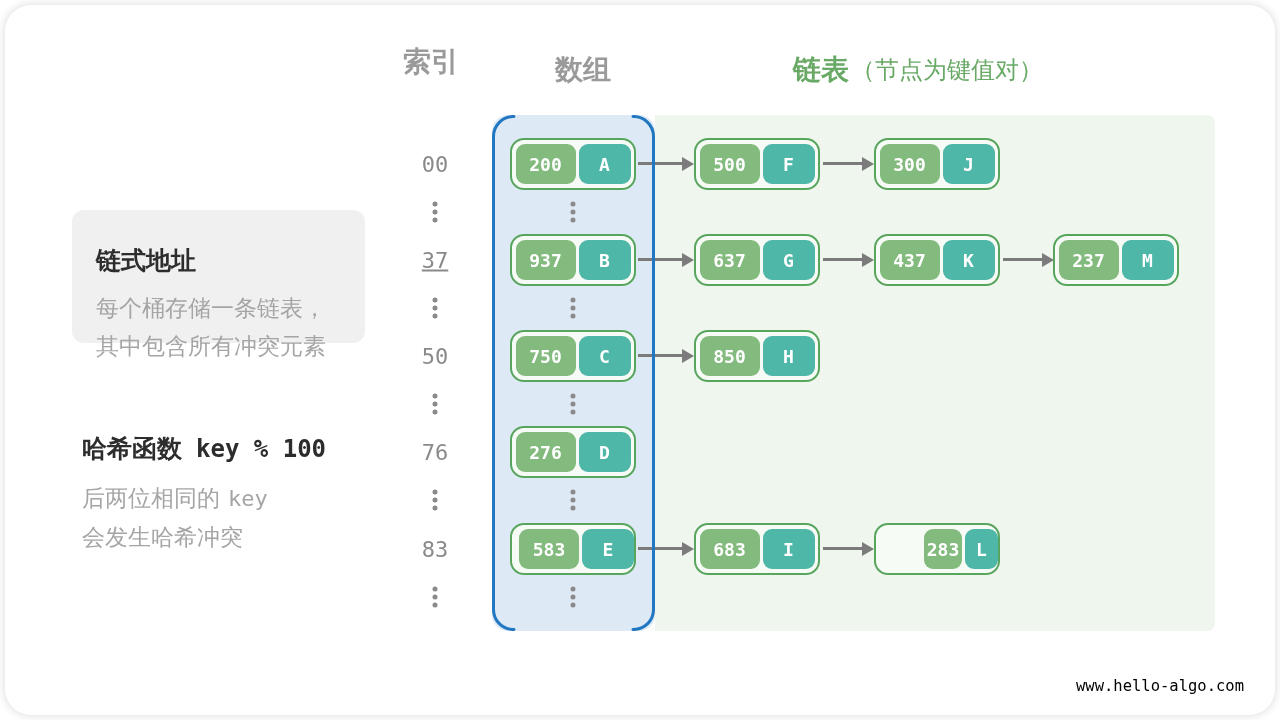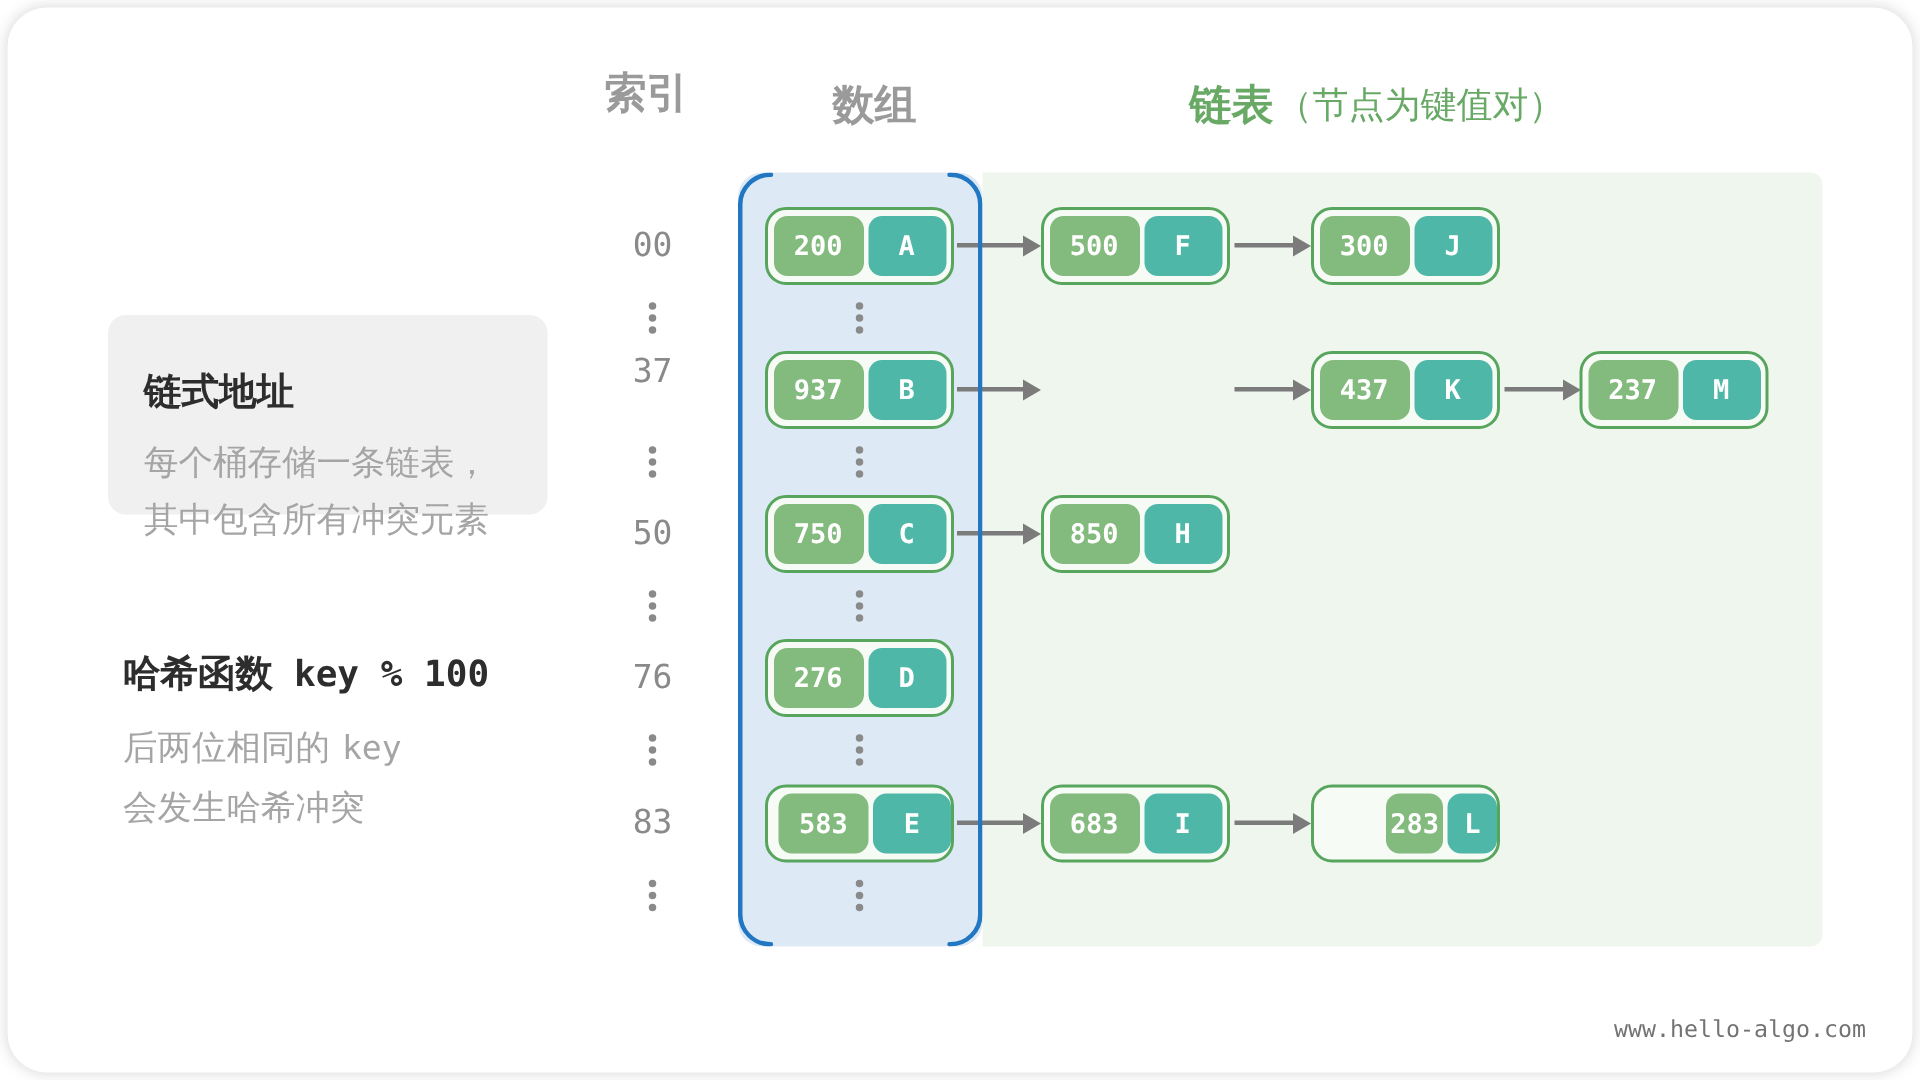--- a/index.html
+++ b/index.html
@@ -54,40 +54,40 @@
   .info-body { margin-top:12px; font-size:23px; color:#a5a5a5; line-height:38px; }
 
   
   .hash-block { position:absolute; left:82px; top:432px; }
   .hash-title { font-size:25px; font-weight:bold; color:#2d2d2d; white-space:nowrap; }
   .hash-title .code { font-family:"DejaVu Sans Mono", monospace; font-size:24px; margin-left:14px; }
   .hash-body { margin-top:14px; font-size:23px; color:#a5a5a5; line-height:38px; white-space:nowrap; }
   .hash-body .code { font-family:"DejaVu Sans Mono", monospace; font-size:22px; margin-left:8px; }
 
   .watermark { position:absolute; left:1076px; top:677px;
-          font-family:"DejaVu Sans Mono", monospace; font-size:15.5px; color:#737373; }
+          font-family:"DejaVu Sans Mono", monospace; font-size:15.5px; color:#000000; }
 </style>
 </head>
 <body>
 
 <div class="stage">
   <div class="card"></div>
 
   <div class="panel-green"></div>
   <div class="panel-blue-fill"></div>
 
   <div class="hdr" style="left:431px; top:62px;">索引</div>
   <div class="hdr" style="left:583px; top:70px;">数组</div>
   <div class="hdr-list-wrap">
     <span class="hdr-list">链表</span>
     <span class="hdr-note">（节点为键值对）</span>
   </div>
 
   <div class="idx" style="left:435px; top:164px;">00</div>
-  <div class="idx" style="left:435px; top:248px;">37</div>
+  <div class="idx" style="left:435px; top:260px;text-decoration:underline;">37</div>
   <div class="idx" style="left:435px; top:356px;">50</div>
   <div class="idx" style="left:435px; top:452px;">76</div>
   <div class="idx" style="left:435px; top:549px;">83</div>
 
   <div class="dots" style="left:435px; top:212px;">
       <i></i>
       <i></i>
       <i></i>
     </div>
   <div class="dots" style="left:435px; top:308px;">
@@ -150,20 +150,24 @@
   <div class="node" style="left:874px; top:138px;">
     <span class="cell key">300</span>
     <span class="cell val">J</span>
   </div>
 
   <div class="node" style="left:510px; top:234px;">
     <span class="cell key">937</span>
     <span class="cell val">B</span>
   </div>
   <div class="arrow" style="left:638px; top:258px; width:44px;"></div>
+  <div class="node" style="left:694px; top:234px;">
+    <span class="cell key">637</span>
+    <span class="cell val">G</span>
+  </div>
   <div class="arrow" style="left:823px; top:258px; width:39px;"></div>
   <div class="node" style="left:874px; top:234px;">
     <span class="cell key">437</span>
     <span class="cell val">K</span>
   </div>
   <div class="arrow" style="left:1003px; top:258px; width:39px;"></div>
   <div class="node" style="left:1053px; top:234px;">
     <span class="cell key">237</span>
     <span class="cell val">M</span>
   </div>

